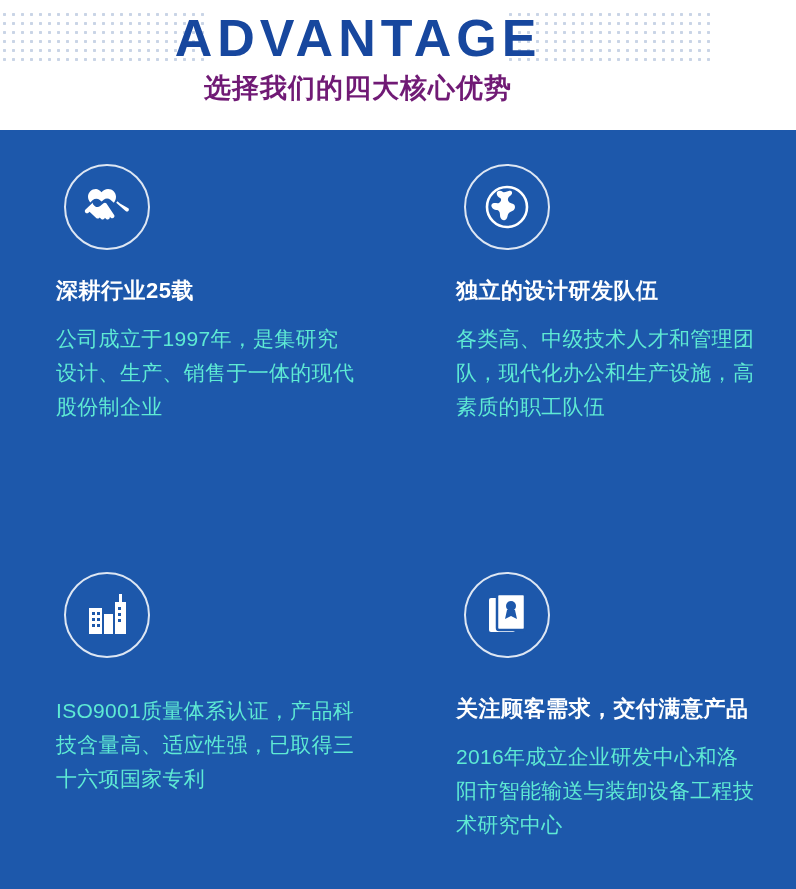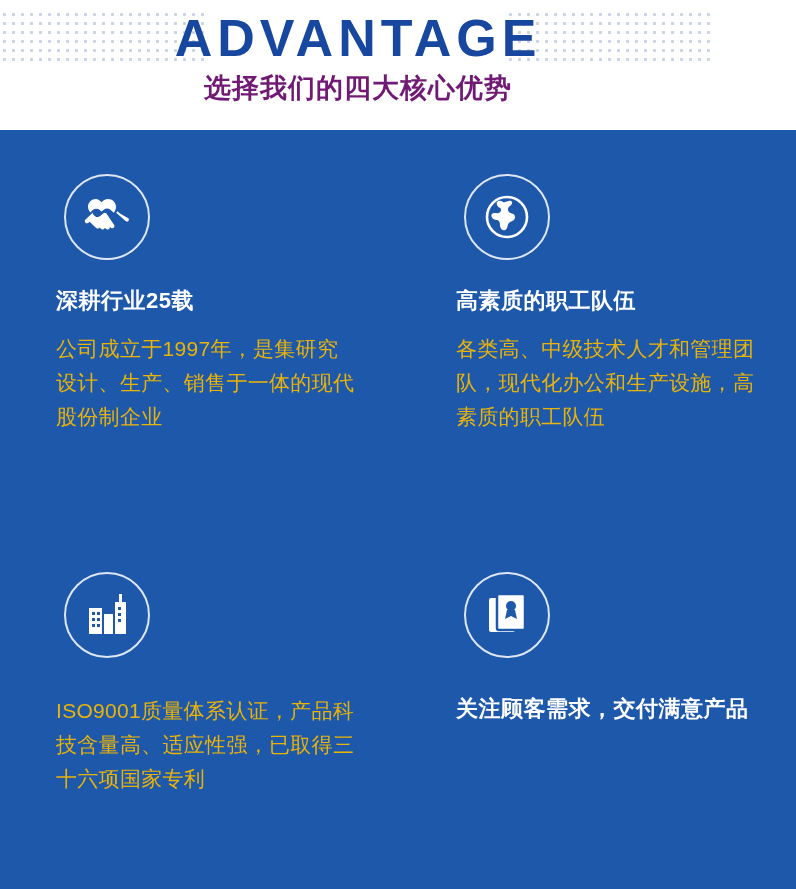--- a/index.html
+++ b/index.html
@@ -70,21 +70,21 @@
     height: 759px;
     background: #1d58ab;
     display: grid;
     grid-template-columns: 1fr 1fr;
     grid-template-rows: 1fr 1fr;
     gap: 4px;
   }
   .cell {
     position: relative;
     background: #1d58ab;
-    padding: 44px 40px 0 56px;
+    padding: 34px 40px 0 56px;
     box-sizing: border-box;
   }
   .cell-icon {
     width: 82px;
     height: 82px;
     border: 2px solid rgba(255,255,255,0.85);
     border-radius: 50%;
     display: flex;
     align-items: center;
     justify-content: center;
@@ -95,21 +95,21 @@
   .cell-title {
     font-size: 22px;
     font-weight: bold;
     color: #ffffff;
     margin-bottom: 16px;
     letter-spacing: 0.5px;
   }
   .cell-text {
     font-size: 21px;
     line-height: 34px;
-    color: #eab308;
+    color: #5eead4;
     max-width: 310px;
     letter-spacing: 0.3px;
   }
   .cell.r2 { padding-top: 60px; }
   .cell.r2 .cell-icon { margin-bottom: 36px; }
 </style>
 </head>
 <body>
 
 <div class="page">
@@ -135,21 +135,21 @@
       <div class="cell-text">公司成立于1997年，是集研究设计、生产、销售于一体的现代股份制企业</div>
     </div>
 
     <div class="cell r1">
       <div class="cell-icon">
         <svg width="46" height="46" viewBox="0 0 46 46">
           <circle cx="23" cy="23" r="20" fill="none" stroke="#ffffff" stroke-width="2.6"></circle>
           <path d="M13 8c-1 3 1 5 3 6s1 4-1 5-5-1-7 1 1 6 4 6 4 2 4 5 2 6 5 5 2-5 4-7 6-2 6-6-4-3-6-5-1-5 1-6 3-4 1-5-6 2-8 1-4-2-6 0z" fill="#ffffff"></path>
         </svg>
       </div>
-      <div class="cell-title">高素质的职工队伍</div>
+      <div class="cell-title">独立的设计研发队伍</div>
       <div class="cell-text">各类高、中级技术人才和管理团队，现代化办公和生产设施，高素质的职工队伍</div>
     </div>
 
     <div class="cell r2">
       <div class="cell-icon">
         <svg width="48" height="46" viewBox="0 0 48 46">
           <rect x="6" y="16" width="13" height="26" fill="#ffffff"></rect>
           <rect x="21" y="22" width="9" height="20" fill="#ffffff"></rect>
           <rect x="32" y="10" width="11" height="32" fill="#ffffff"></rect>
           <rect x="36" y="2" width="3" height="8" fill="#ffffff"></rect>
@@ -170,16 +170,17 @@
     <div class="cell r2">
       <div class="cell-icon">
         <svg width="44" height="46" viewBox="0 0 44 46">
           <rect x="4" y="6" width="26" height="34" rx="2" fill="#ffffff"></rect>
           <rect x="12" y="2" width="28" height="36" rx="2" fill="#ffffff" stroke="#1d58ab" stroke-width="2.5"></rect>
           <circle cx="26" cy="14" r="5" fill="#1d58ab"></circle>
           <path d="M22 18l-2 9 6-3 6 3-2-9z" fill="#1d58ab"></path>
         </svg>
       </div>
       <div class="cell-title">关注顾客需求，交付满意产品</div>
+      <div class="cell-text">2016年成立企业研发中心和洛阳市智能输送与装卸设备工程技术研究中心</div>
     </div>
 
   </div>
 </div>
 
 </body></html>

